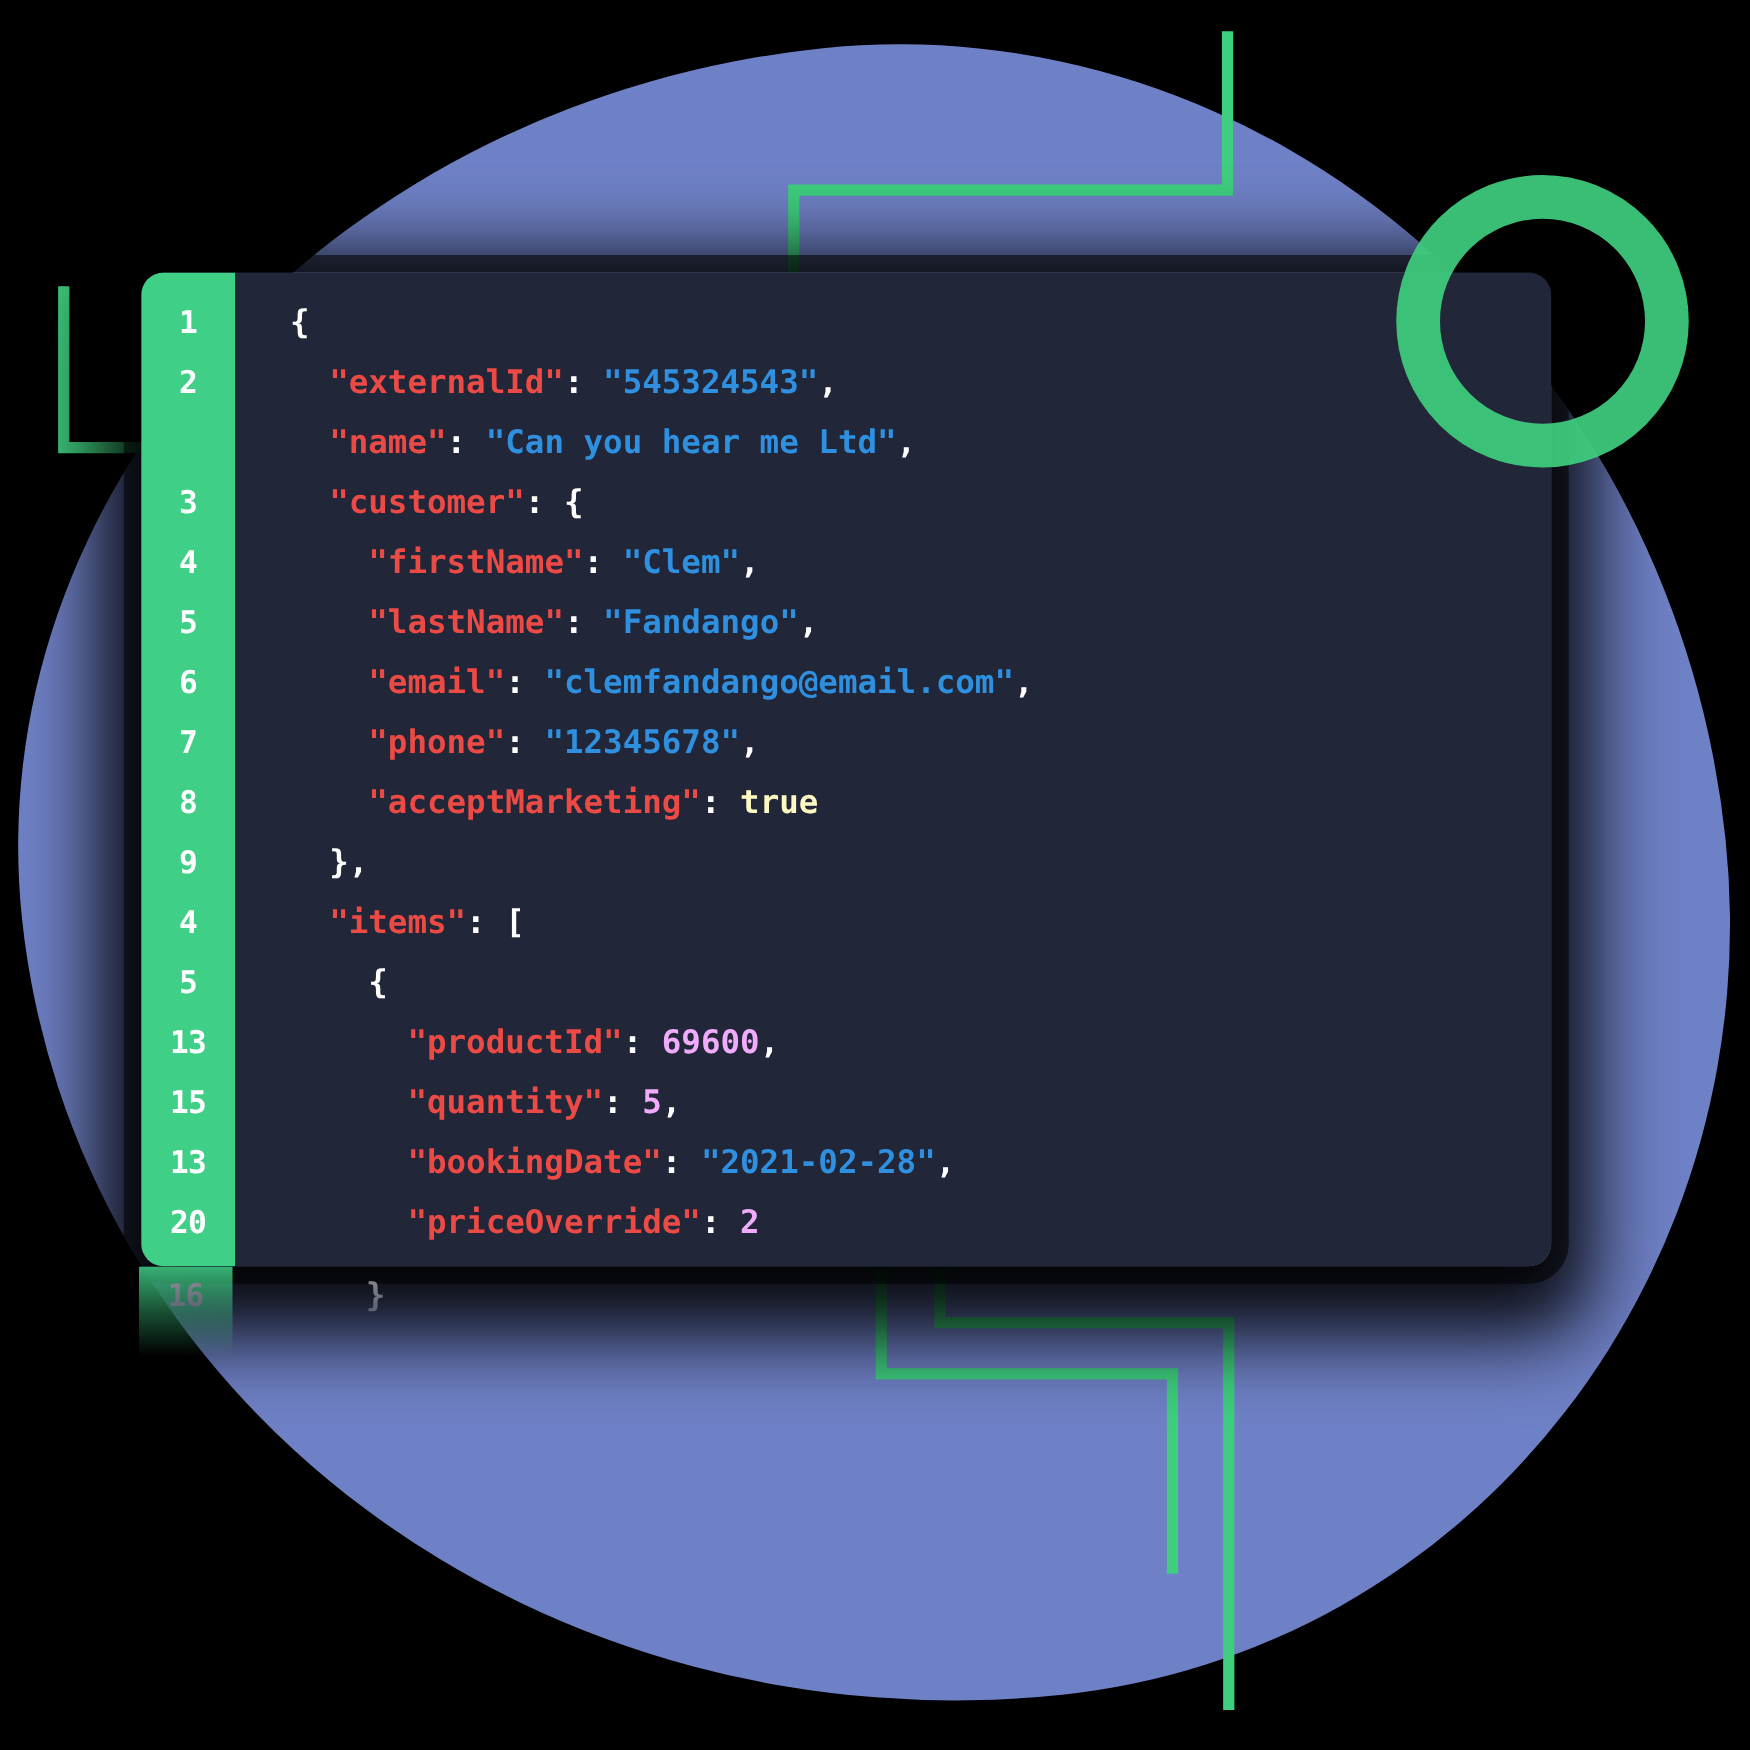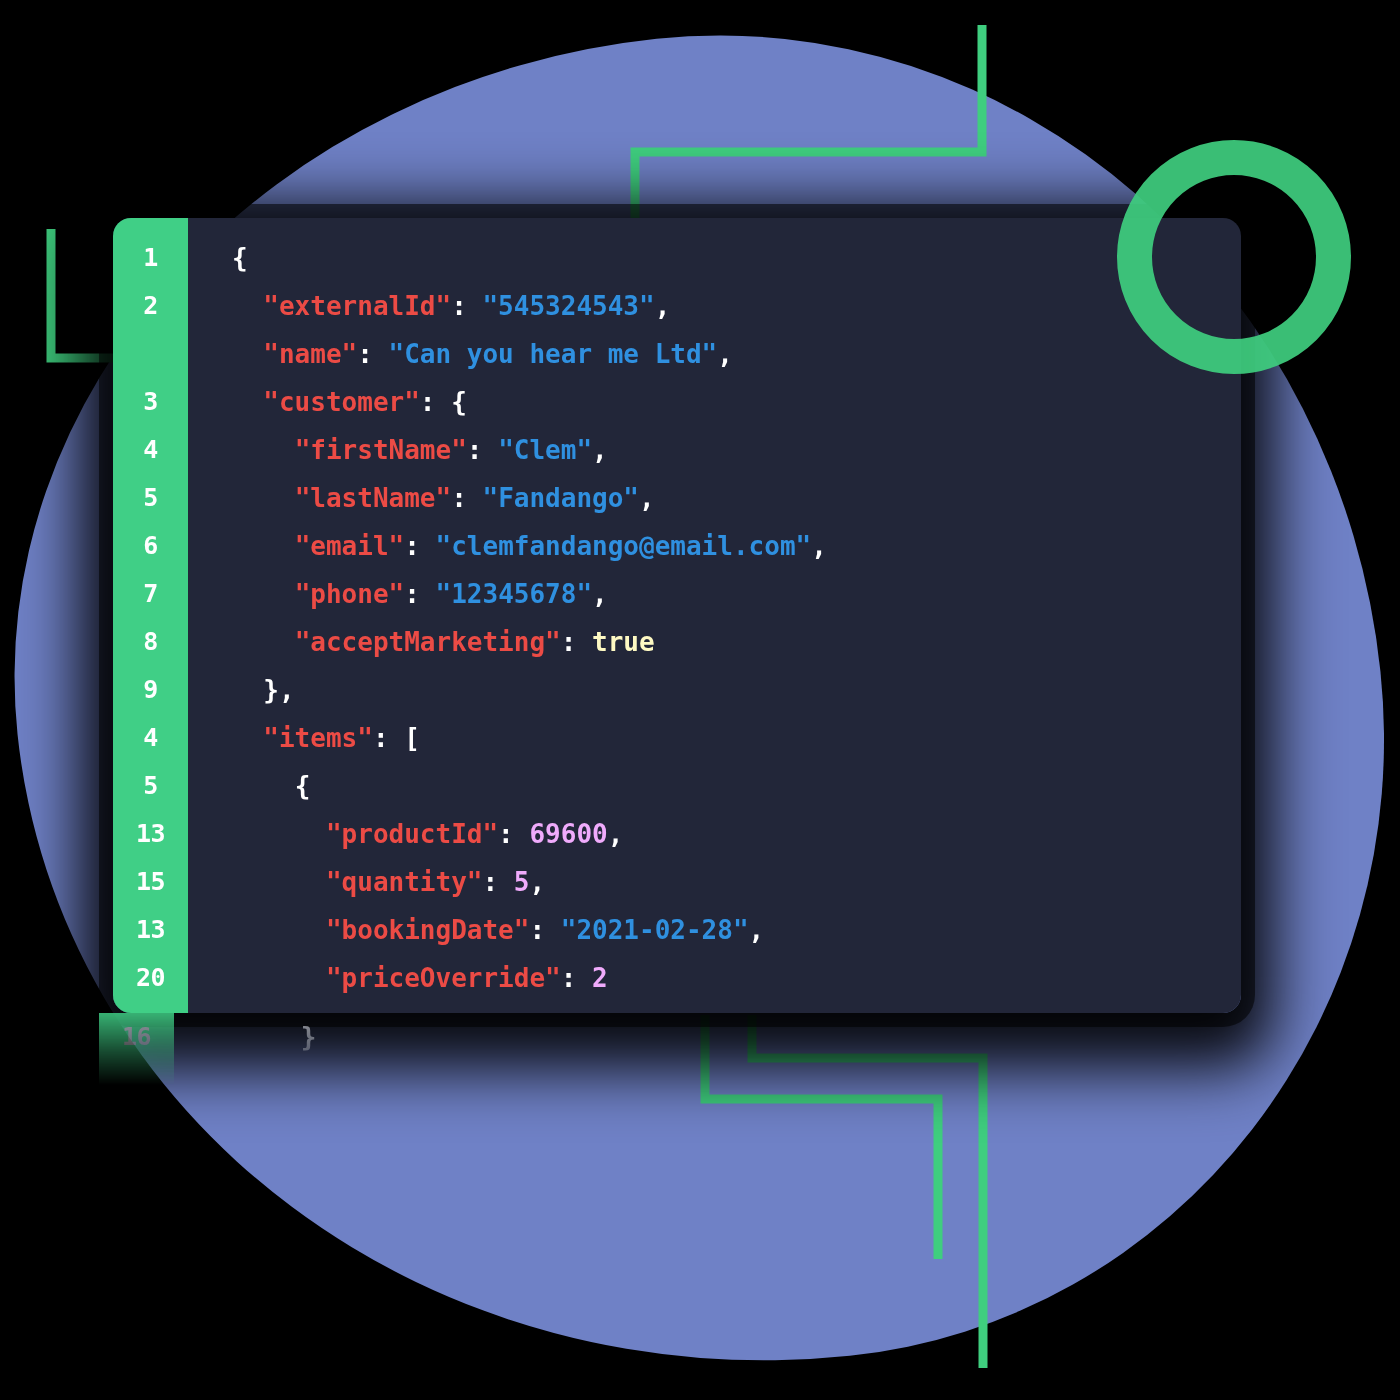--- a/index.html
+++ b/index.html
@@ -56,29 +56,28 @@
     width: 1128px;
     height: 795px;
     border-radius: 18px;
     background: #222639;
     overflow: hidden;
     display: flex;
   }
   
   .panel-bleed {
     position: absolute;
-    left: 99px;
+    left: 111px;
     top: 1013px;
     width: 1128px;
     height: 72px;
     overflow: hidden;
     display: flex;
     -webkit-mask-image: linear-gradient(to bottom, rgba(0,0,0,0.85) 0%, rgba(0,0,0,0.35) 55%, rgba(0,0,0,0) 100%);
     mask-image: linear-gradient(to bottom, rgba(0,0,0,0.85) 0%, rgba(0,0,0,0.35) 55%, rgba(0,0,0,0) 100%);
-    gap: 20px;
   }
 
   .gutter {
     width: 75px;
     flex: 0 0 75px;
     background: #40cf86;
     box-sizing: border-box;
     padding-top: 16px;
   }
   .panel-bleed .gutter { padding-top: 0; background: #40cf86; }

